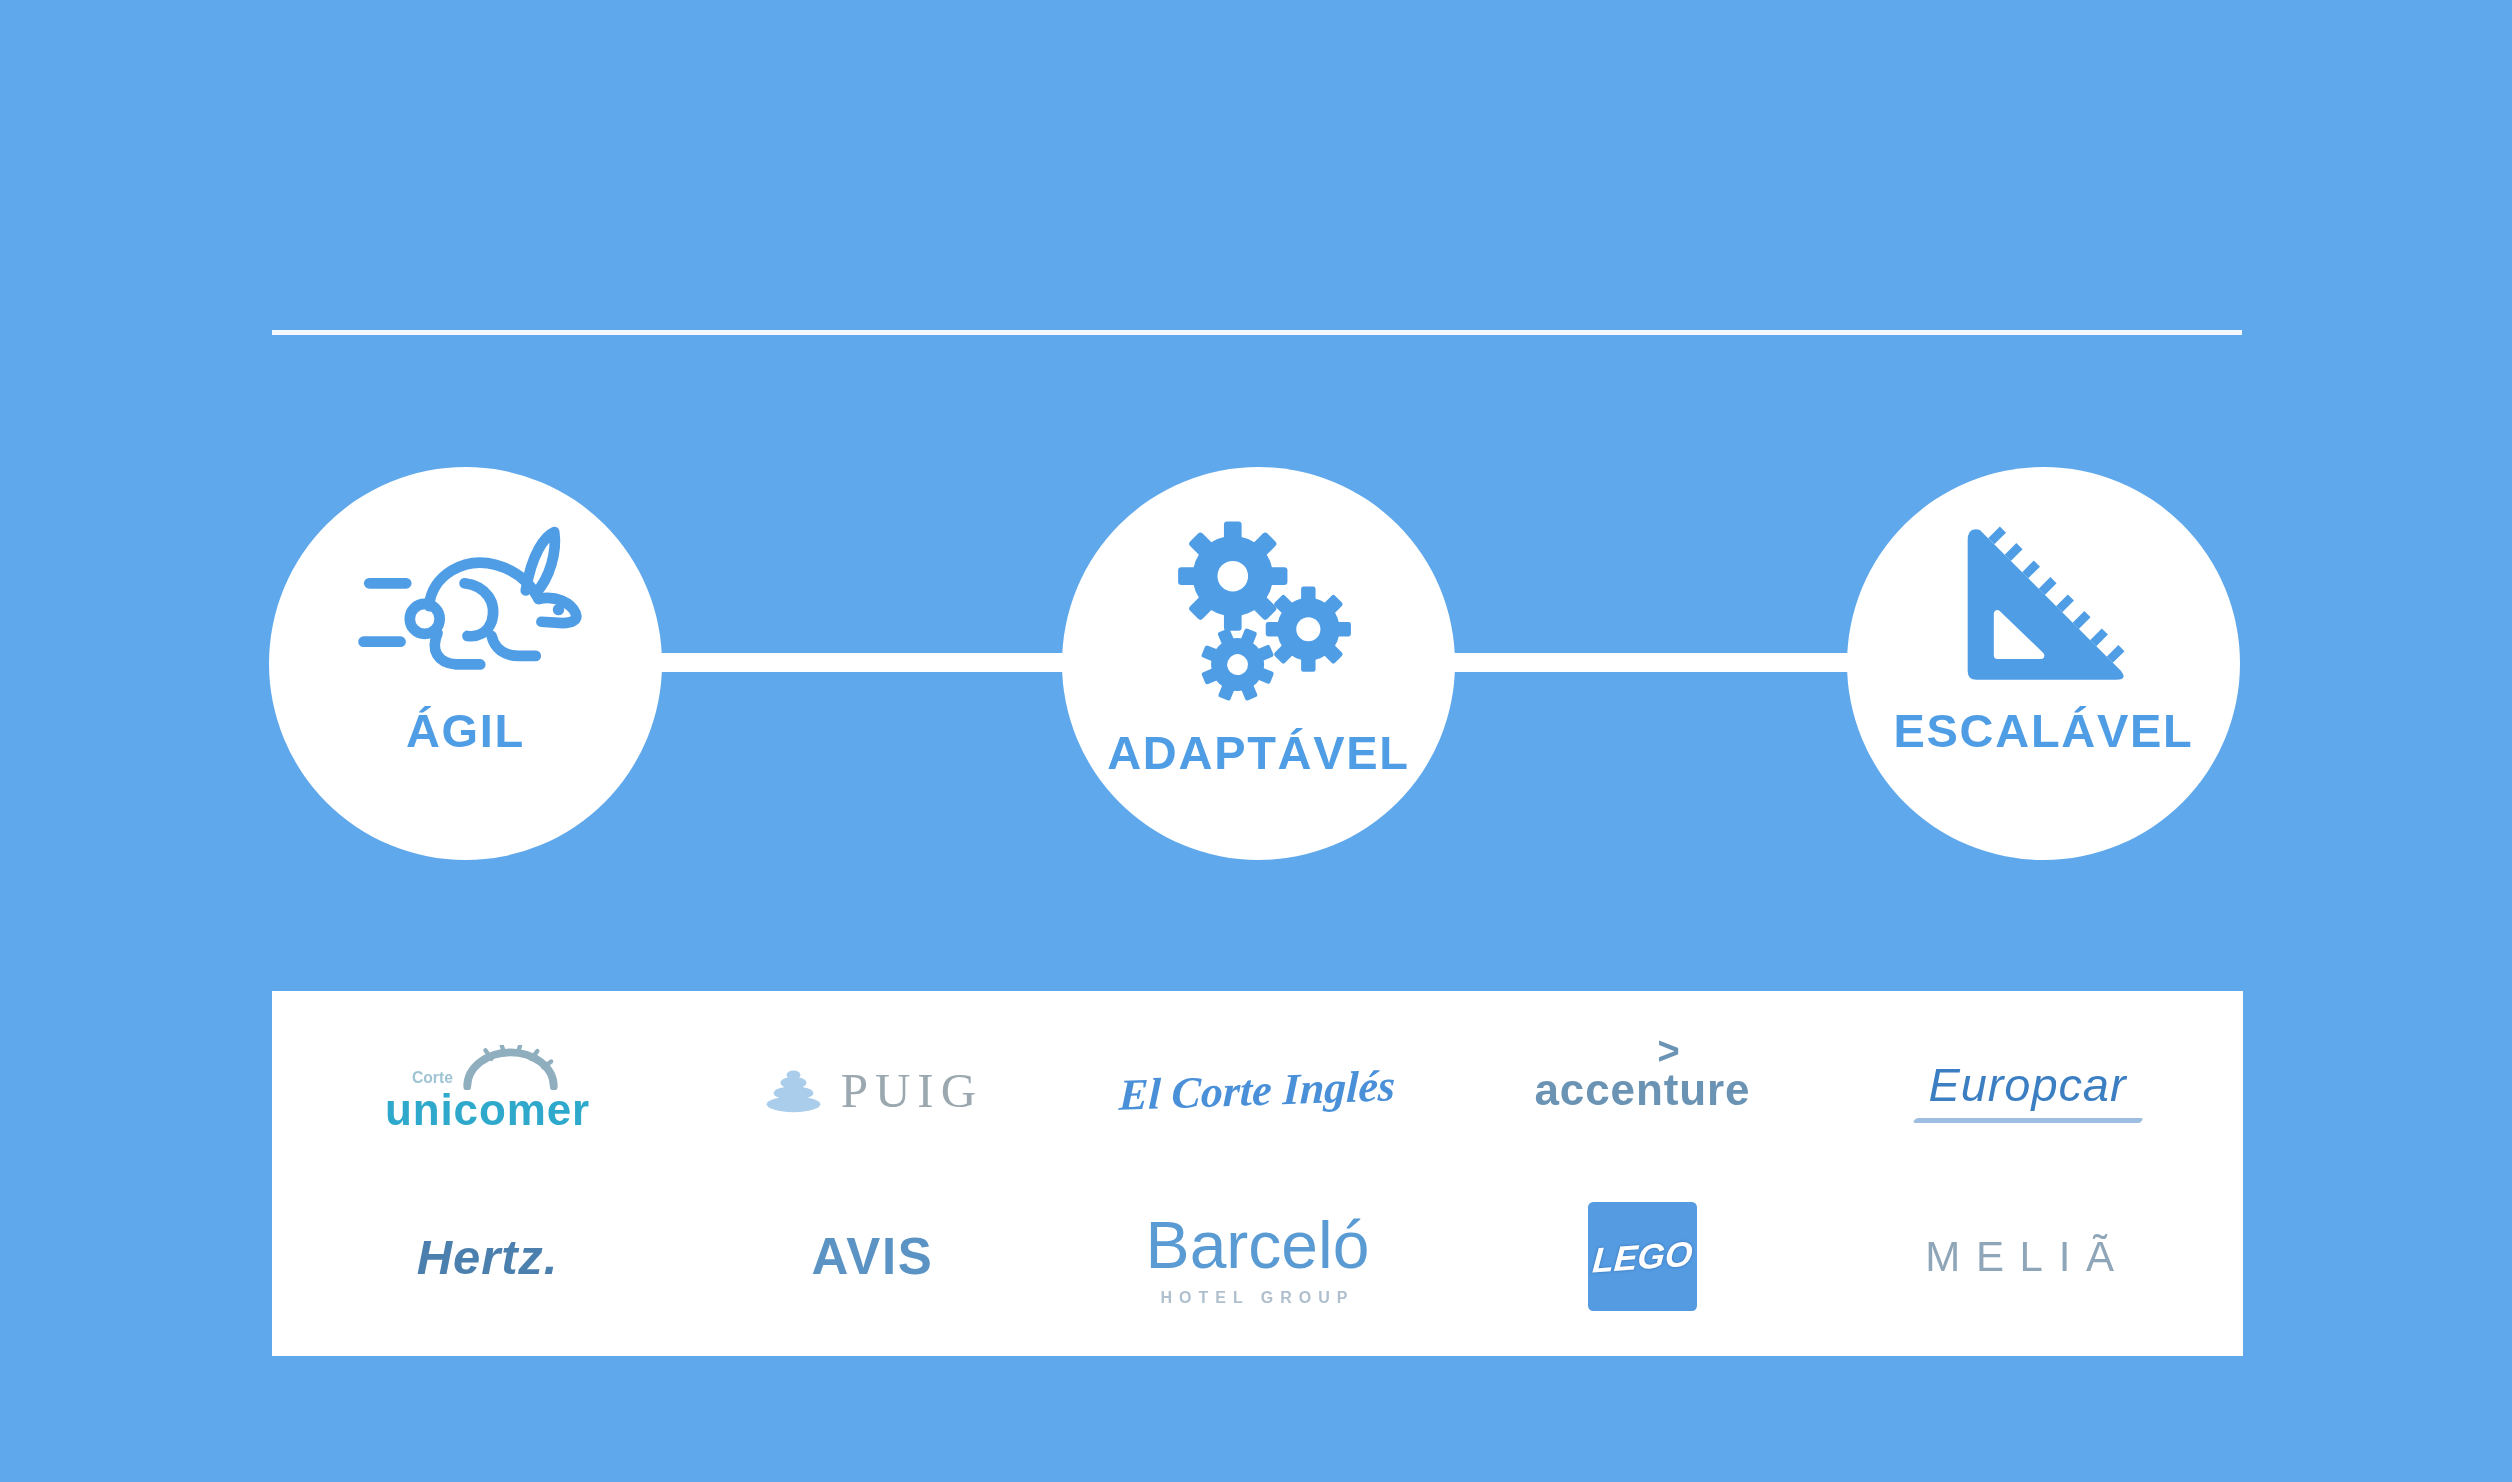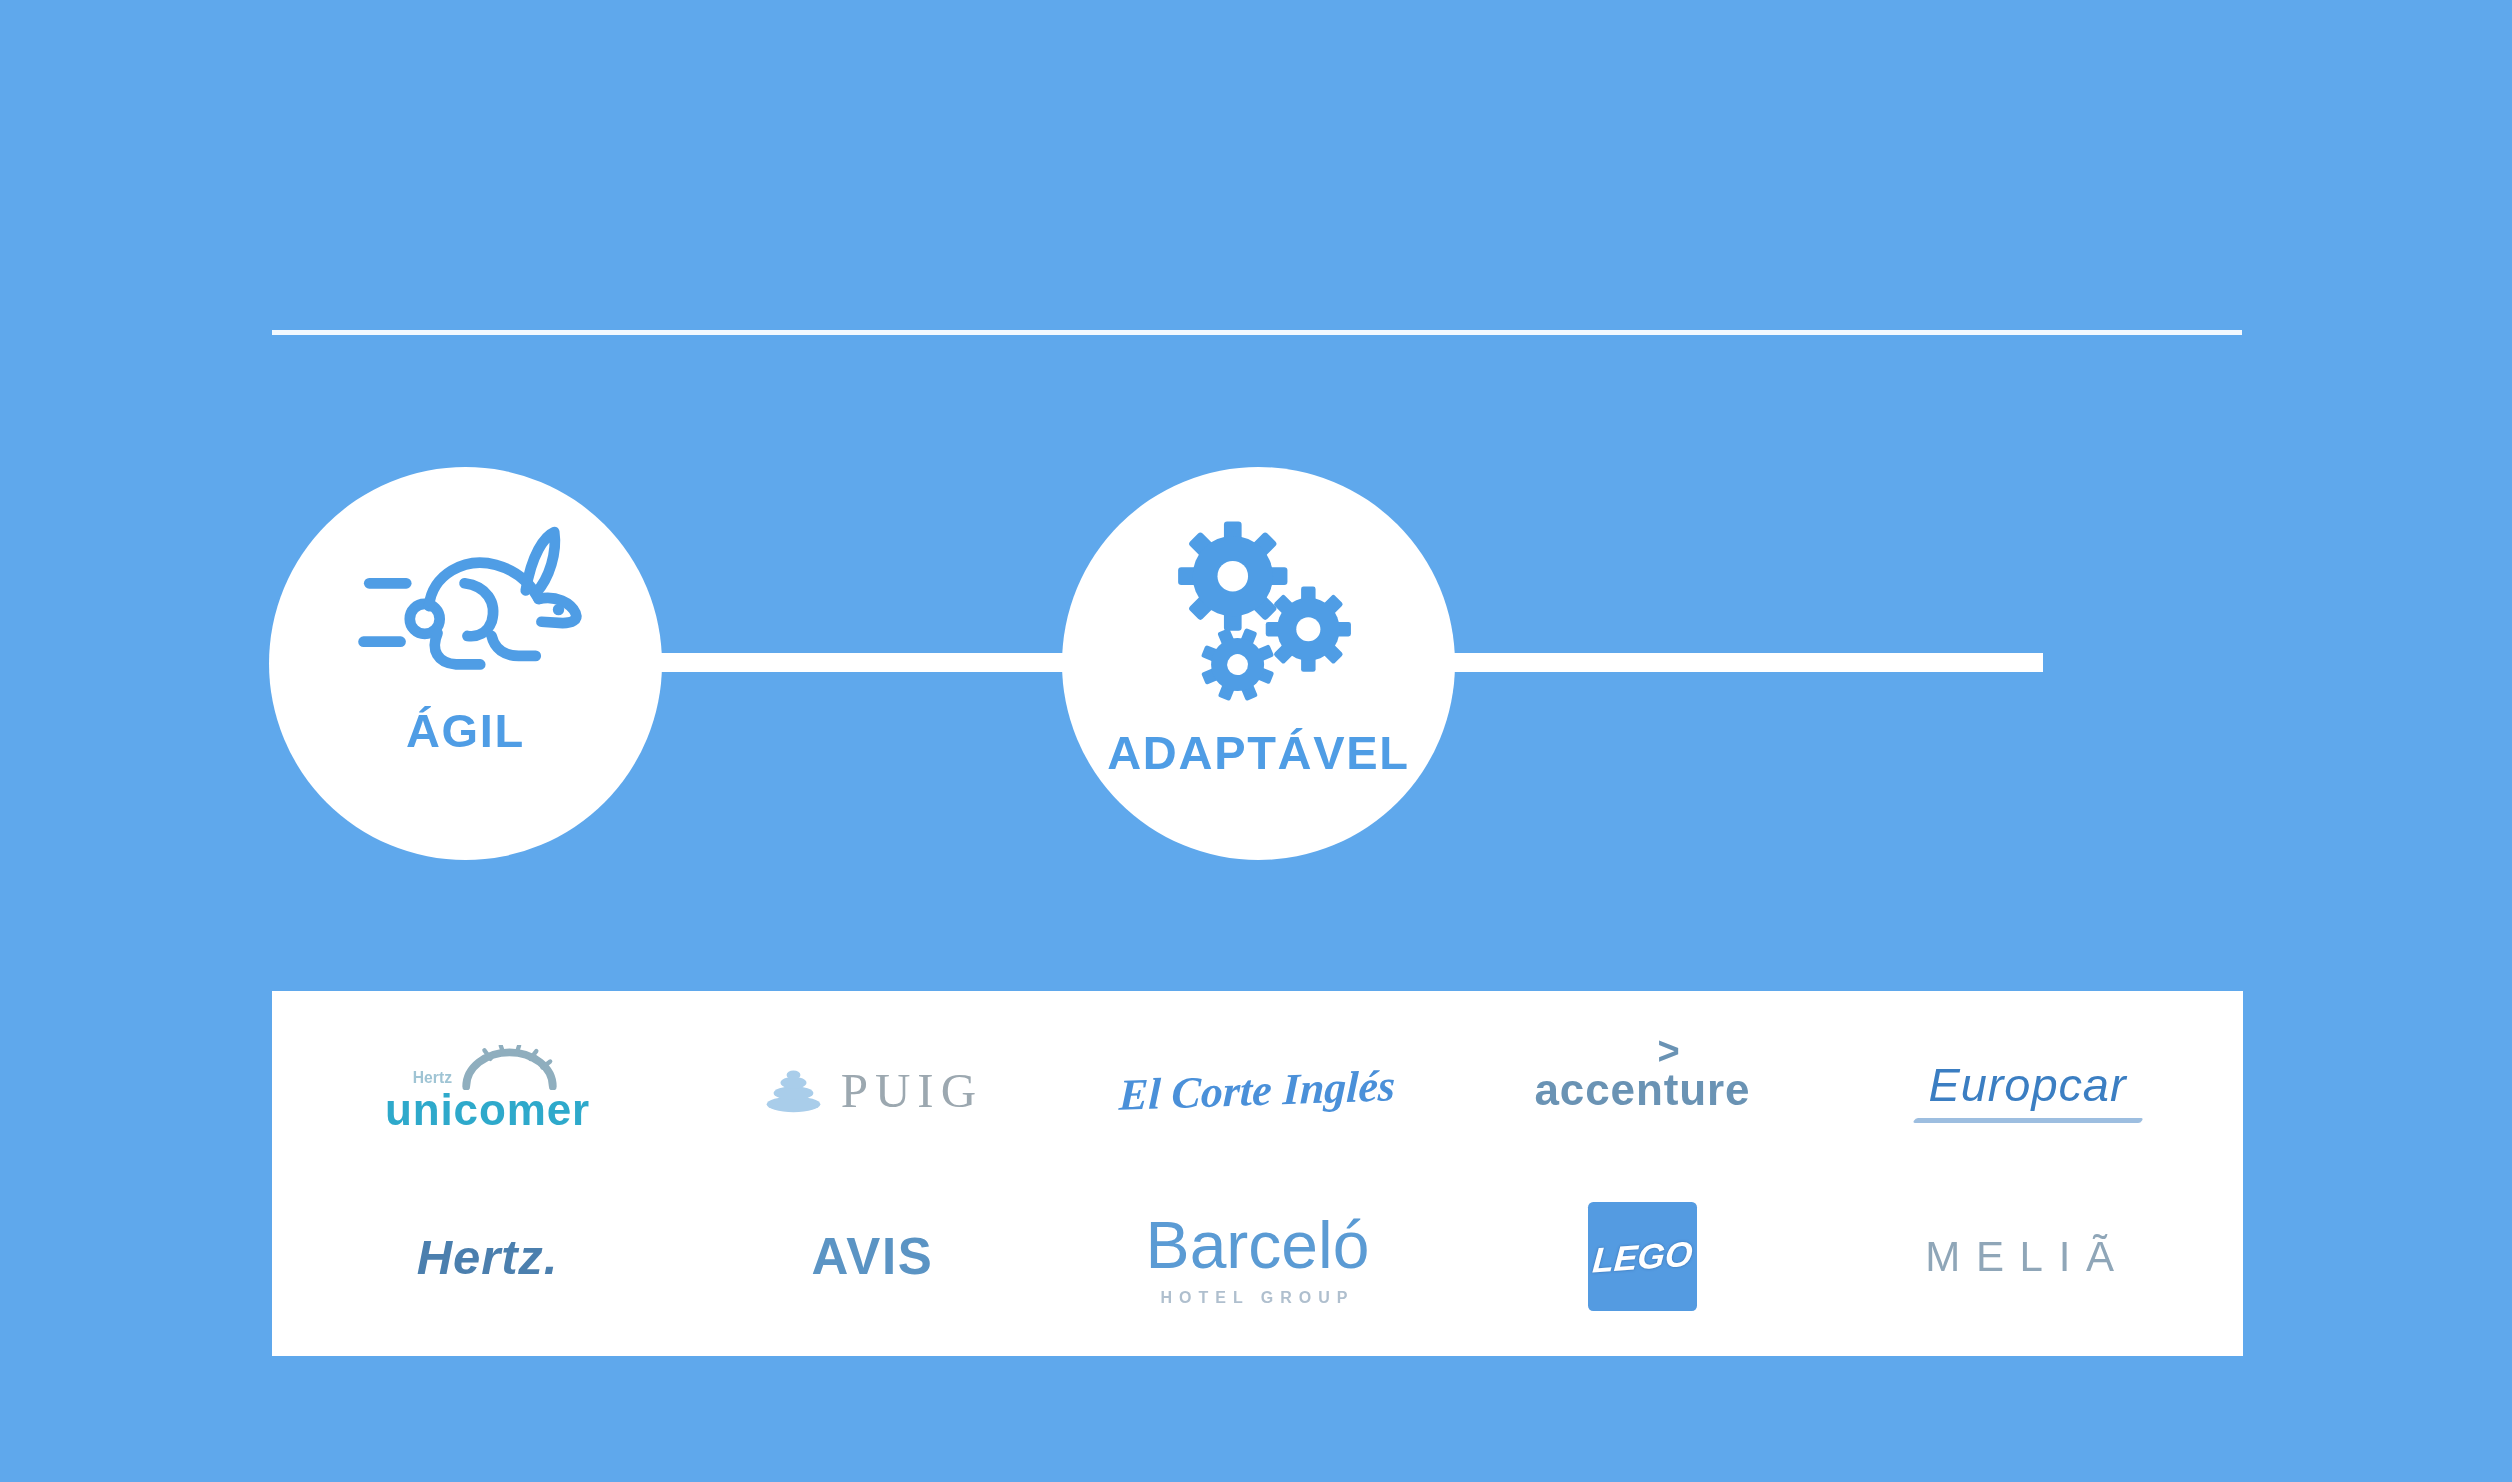--- a/index.html
+++ b/index.html
@@ -150,26 +150,45 @@
             <rect x="-8" y="-46" width="16" height="18" rx="3" transform="rotate(315)"></rect>
             <circle r="33"></circle>
           </g>
           <circle class="white-fill" r="13"></circle>
         </g>
       </svg>
     </div>
     <div class="feat-label">ADAPTÁVEL</div>
   </div>
 
+  <div class="circle c3">
+    <div class="icon-box">
+      <svg width="201" height="183" viewBox="0 0 230 210" aria-hidden="true">
+        <g class="accent-fill">
+          <path d="M42,16 L204,178 Q212,188 198,188 L38,188 Q28,188 28,178 L28,28 Q28,12 42,16 Z"></path>
+          <rect x="-5" y="-19" width="10" height="19" transform="translate(55,29) rotate(45)"></rect>
+          <rect x="-5" y="-19" width="10" height="19" transform="translate(74,48) rotate(45)"></rect>
+          <rect x="-5" y="-19" width="10" height="19" transform="translate(94,68) rotate(45)"></rect>
+          <rect x="-5" y="-19" width="10" height="19" transform="translate(113,87) rotate(45)"></rect>
+          <rect x="-5" y="-19" width="10" height="19" transform="translate(133,107) rotate(45)"></rect>
+          <rect x="-5" y="-19" width="10" height="19" transform="translate(152,126) rotate(45)"></rect>
+          <rect x="-5" y="-19" width="10" height="19" transform="translate(172,146) rotate(45)"></rect>
+          <rect x="-5" y="-19" width="10" height="19" transform="translate(191,165) rotate(45)"></rect>
+        </g>
+        <path class="white-fill" d="M62,112 L62,160 L112,160 Z" stroke="#fff" stroke-width="8" stroke-linejoin="round"></path>
+      </svg>
+    </div>
+    <div class="feat-label">ESCALÁVEL</div>
+  </div>
 
   <div class="panel">
 
     <div class="cell">
       <div class="uni-top">
-        <span class="uni-grupo">Hertz</span>
+        <span class="uni-grupo">Corte</span>
         <svg width="105" height="45" viewBox="0 0 120 52" aria-hidden="true">
           <path class="uni-arch-stroke" stroke-width="9" d="M10,48 A48,38 0 0 1 110,48"></path>
           <path class="uni-arch-stroke" stroke-width="5" d="M38,16 L31,6"></path>
           <path class="uni-arch-stroke" stroke-width="5" d="M53,10 L50,1"></path>
           <path class="uni-arch-stroke" stroke-width="5" d="M68,10 L71,1"></path>
           <path class="uni-arch-stroke" stroke-width="5" d="M84,16 L91,7"></path>
           <path class="uni-arch-stroke" stroke-width="5" d="M98,26 L107,19"></path>
         </svg>
       </div>
       <div class="uni-name">unicomer</div>

